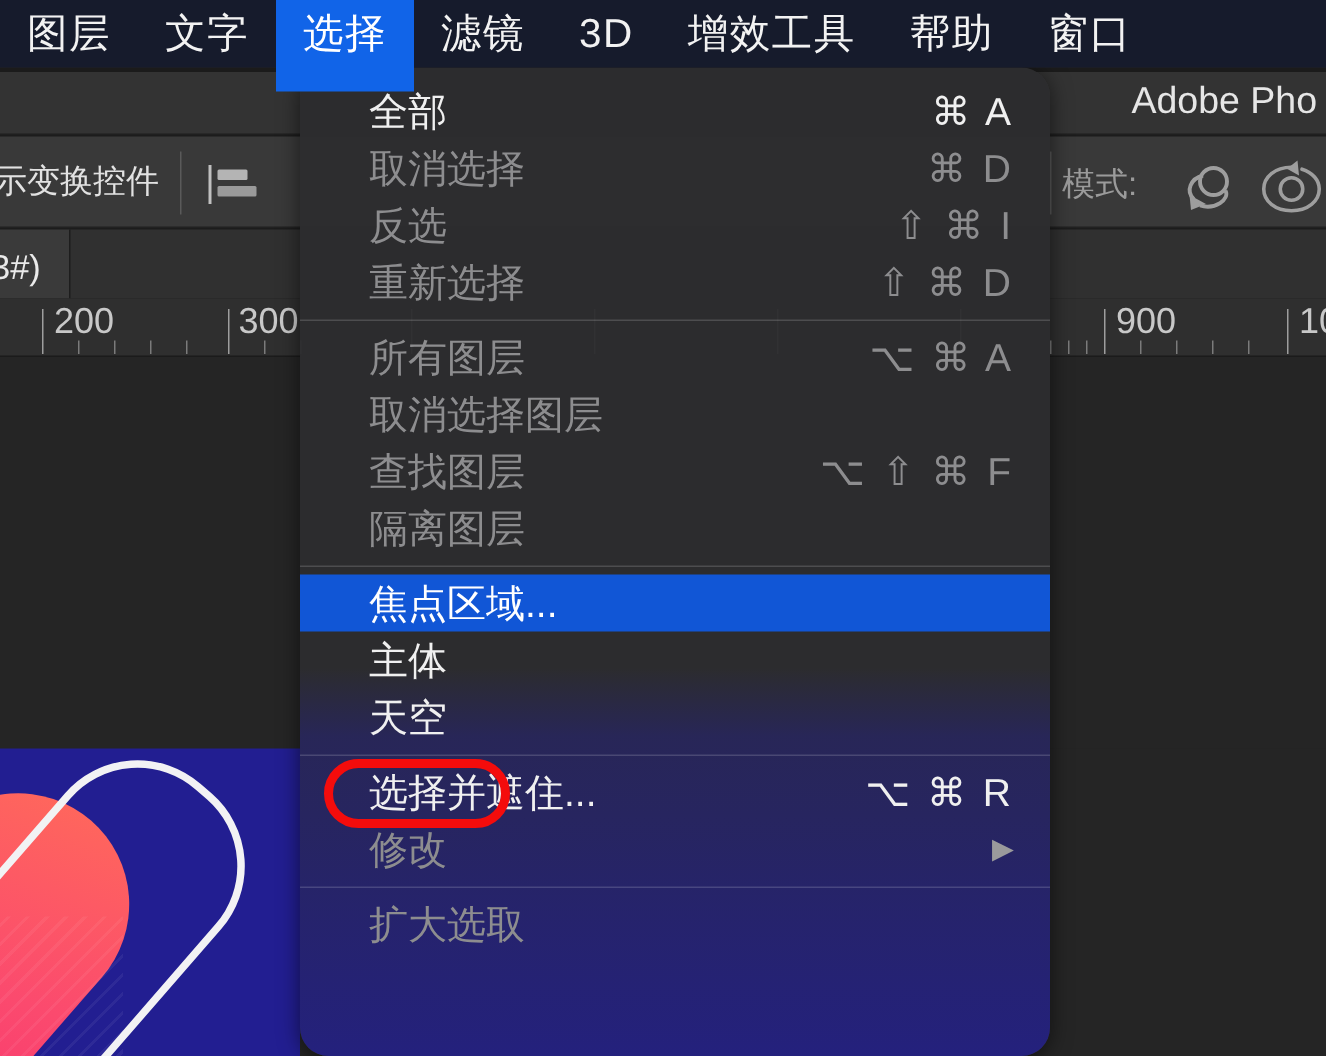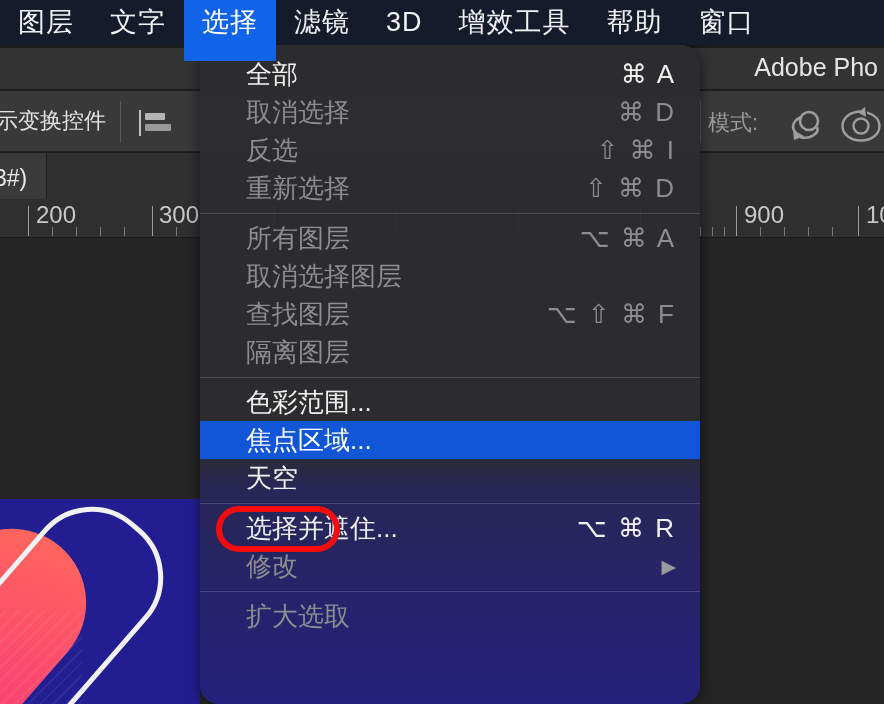--- a/index.html
+++ b/index.html
@@ -402,25 +402,25 @@
           <span class="label">取消选择图层</span>
         </div>
         <div class="menu-row disabled">
           <span class="label">查找图层</span>
           <span class="shortcut">⌥ ⇧ ⌘ F</span>
         </div>
         <div class="menu-row disabled">
           <span class="label">隔离图层</span>
         </div>
         <div class="menu-sep"></div>
-        <div class="menu-row">
-          <span class="label">色彩范围...</span>
-        </div>
         <div class="menu-row selected">
           <span class="label">焦点区域...</span>
+        </div>
+        <div class="menu-row">
+          <span class="label">主体</span>
         </div>
         <div class="menu-row">
           <span class="label">天空</span>
         </div>
         <div class="menu-sep"></div>
         <div class="menu-row">
           <span class="label">选择并遮住...</span>
           <span class="shortcut">⌥ ⌘ R</span>
         </div>
         <div class="menu-row disabled">

